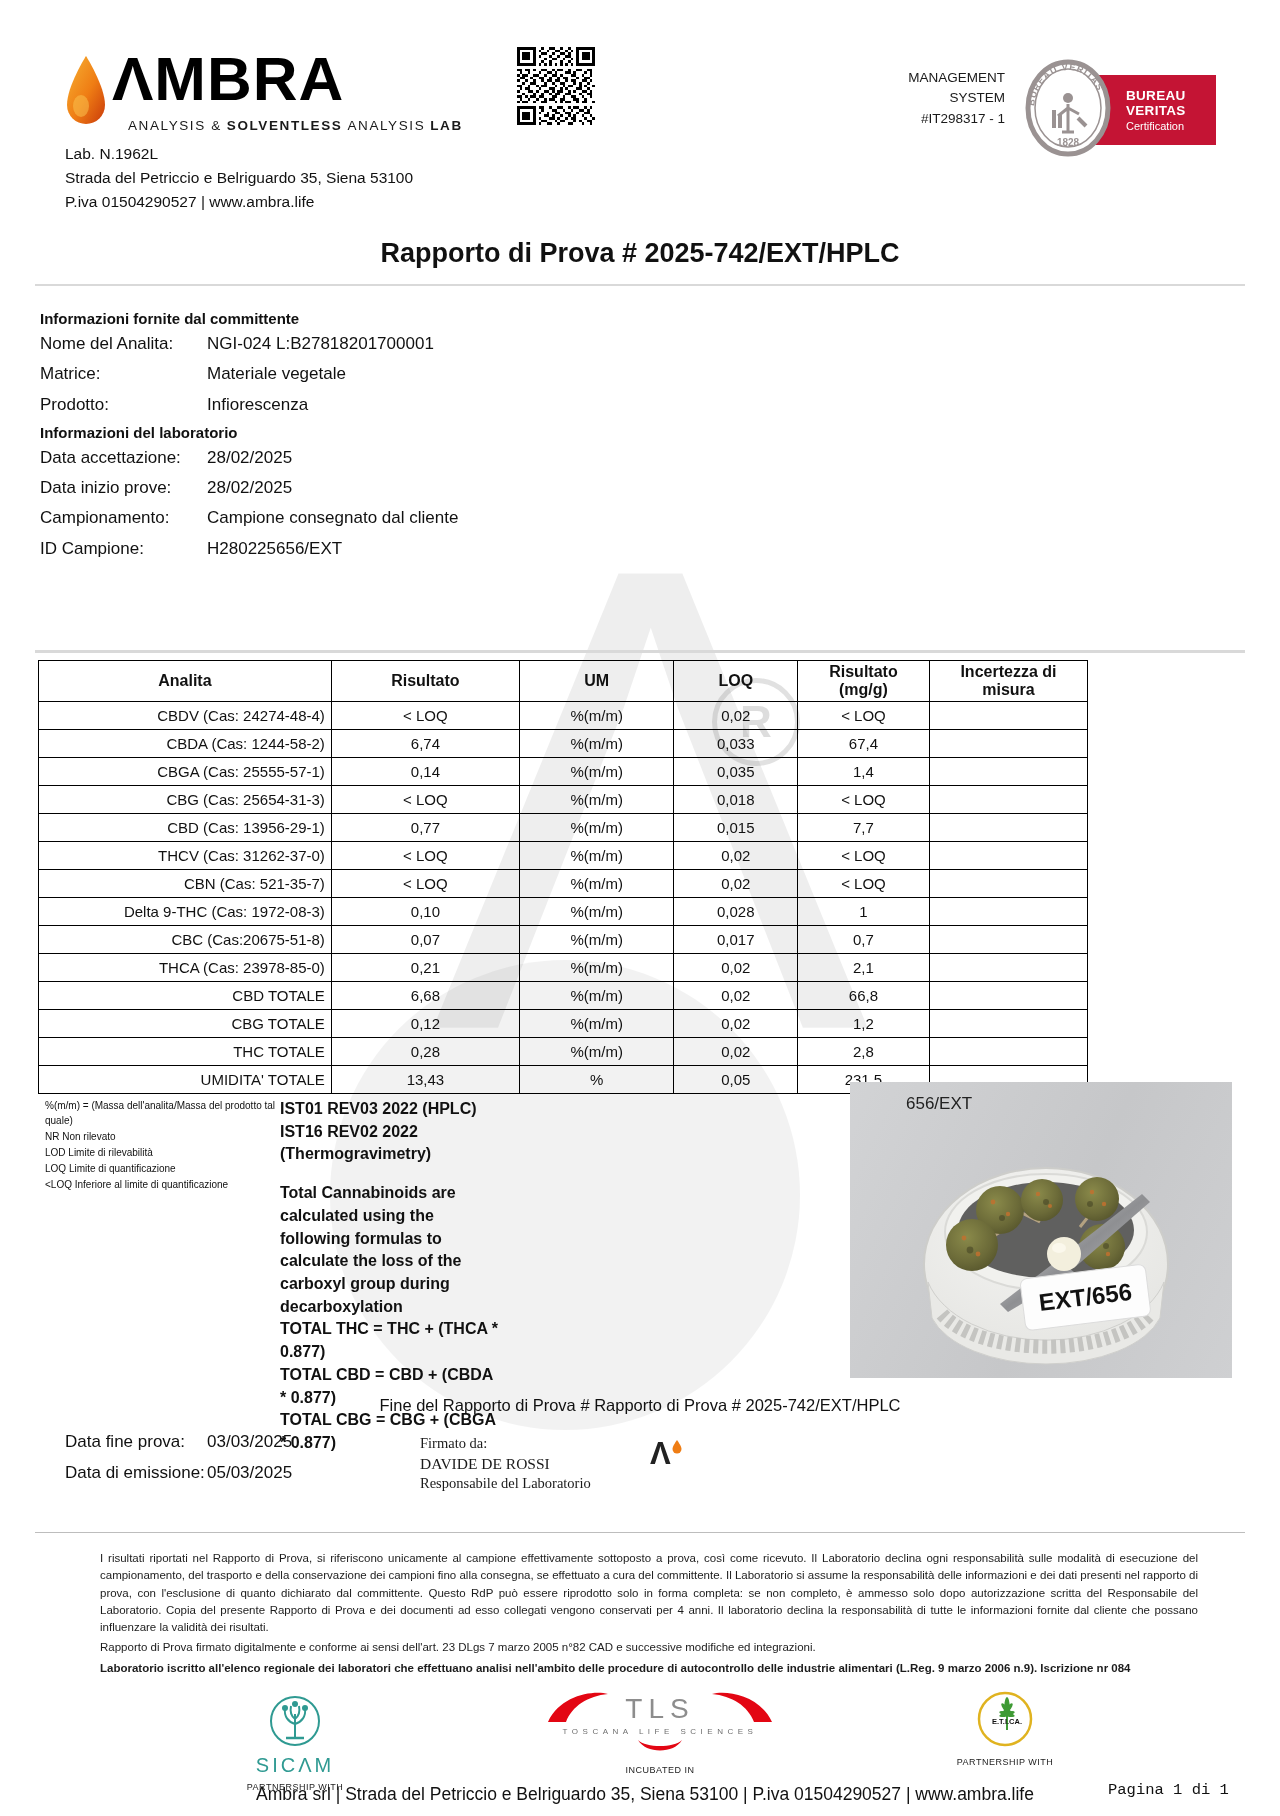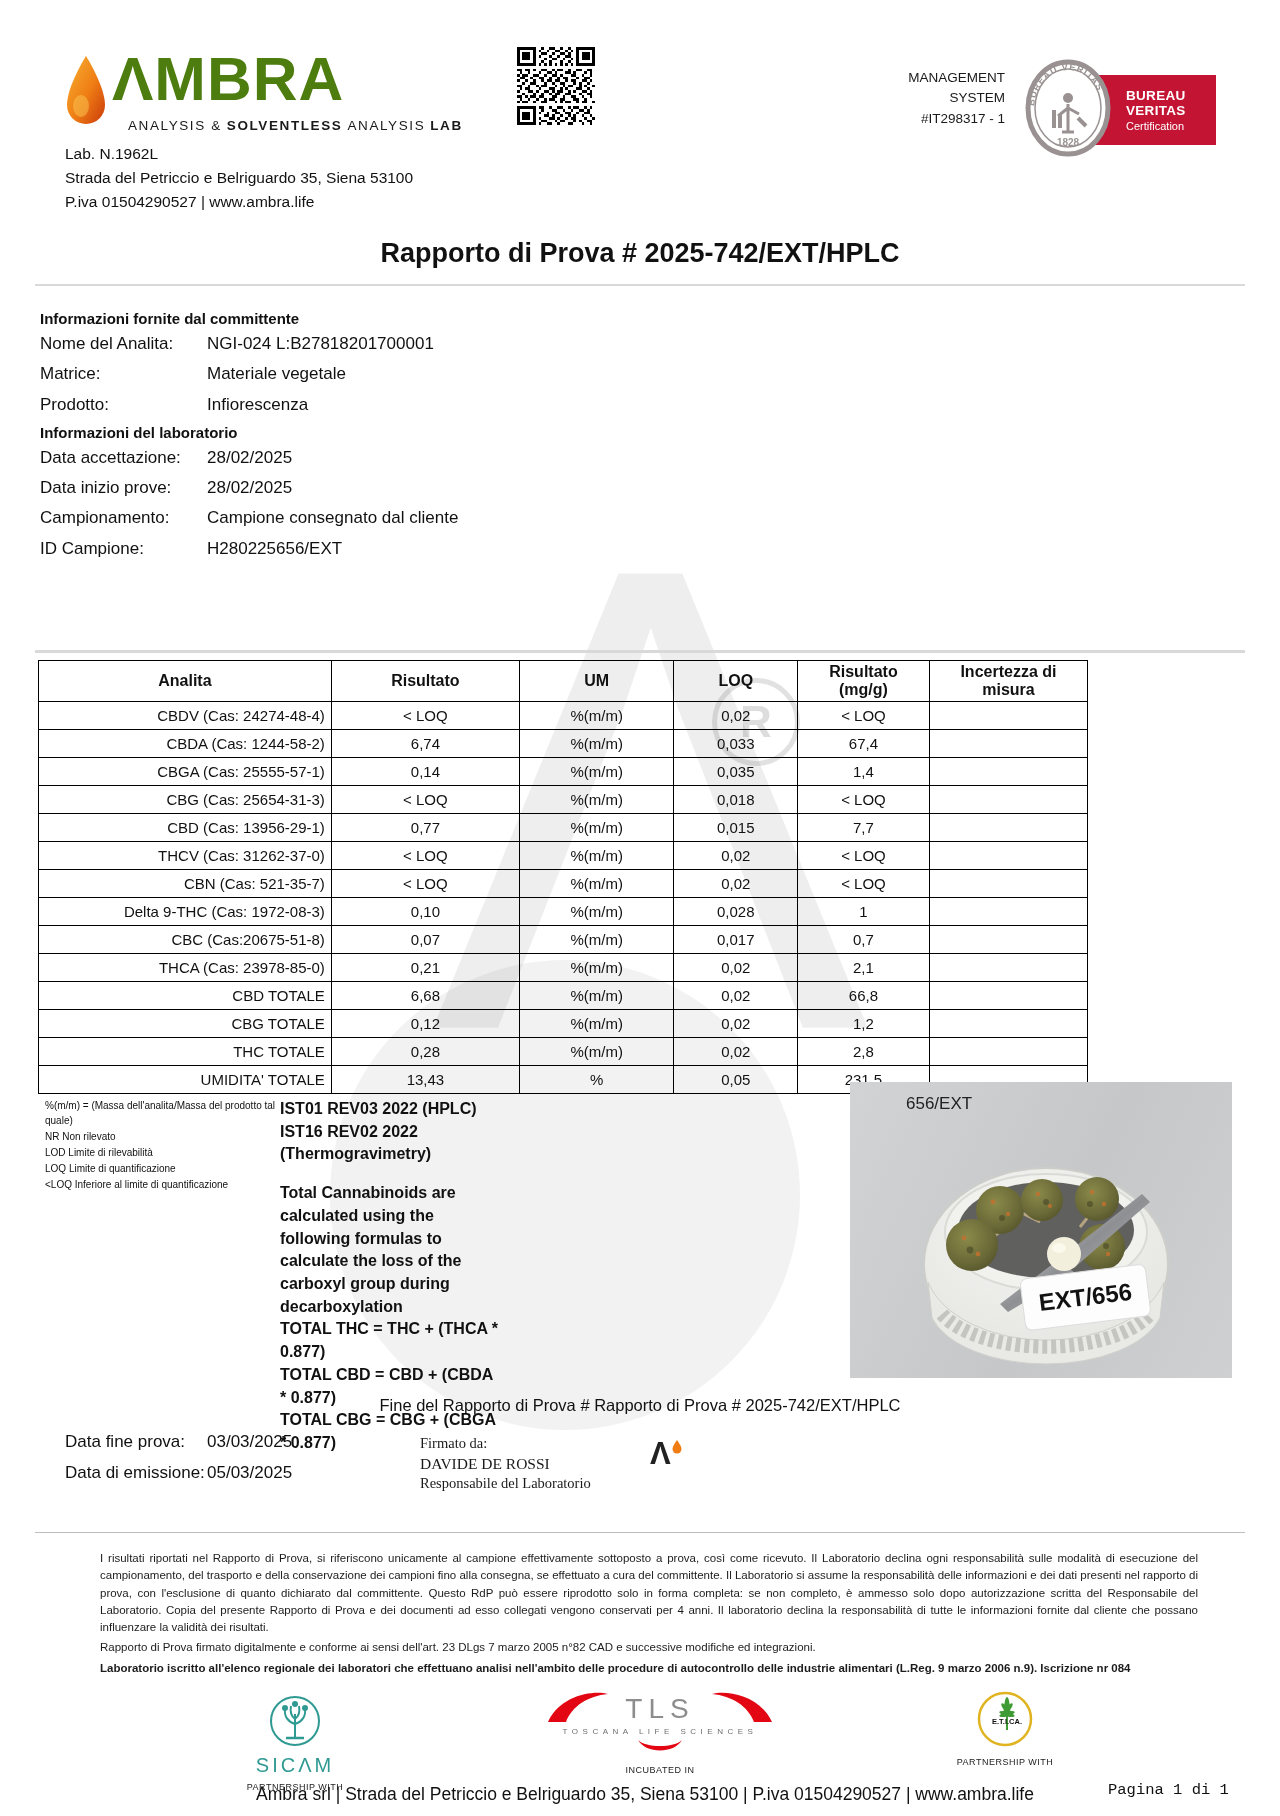--- a/index.html
+++ b/index.html
@@ -11,21 +11,21 @@
   
   .wm{z-index:1;pointer-events:none;}
   .wm-lambda{left:430px;top:470px;font-size:660px;line-height:1;font-family:"Liberation Sans",sans-serif;
              color:rgba(125,125,125,0.13);font-weight:400;}
   .wm-drop{left:330px;top:960px;width:470px;height:470px;border-radius:50%;background:rgba(125,125,125,0.10);}
   .wm-r{left:712px;top:678px;width:78px;height:78px;border:5px solid rgba(120,120,120,0.22);border-radius:50%;
         display:flex;align-items:center;justify-content:center;font-size:44px;color:rgba(120,120,120,0.25);font-weight:bold;}
 
   
   .logo-block{left:62px;top:50px;display:flex;align-items:flex-start;}
-  .logo-word{font-size:62px;font-weight:700;letter-spacing:1px;color:#4d7c0f;line-height:0.95;margin-left:2px;}
+  .logo-word{font-size:62px;font-weight:700;letter-spacing:1px;color:#000000;line-height:0.95;margin-left:2px;}
   .logo-tagline{left:128px;top:118px;font-size:13.5px;letter-spacing:1.6px;color:#1a1a1a;white-space:nowrap;}
   .logo-tagline span{margin-right:5px;}
   .bold{font-weight:bold;}
   .lab-info{left:65px;top:142px;font-size:15.5px;line-height:1.55;}
   .qr{left:517px;top:47px;}
   .mgmt{left:845px;top:68px;width:160px;text-align:right;font-size:13.5px;line-height:1.5;color:#1a1a1a;}
   .bv{left:1018px;top:58px;width:200px;height:100px;}
   .bv-red{position:absolute;left:50px;top:17px;width:148px;height:70px;background:#c41434;
           display:flex;flex-direction:column;justify-content:center;padding-left:58px;box-sizing:border-box;}
   .bv-name{color:#fff;font-weight:bold;font-size:13.5px;letter-spacing:.3px;}

